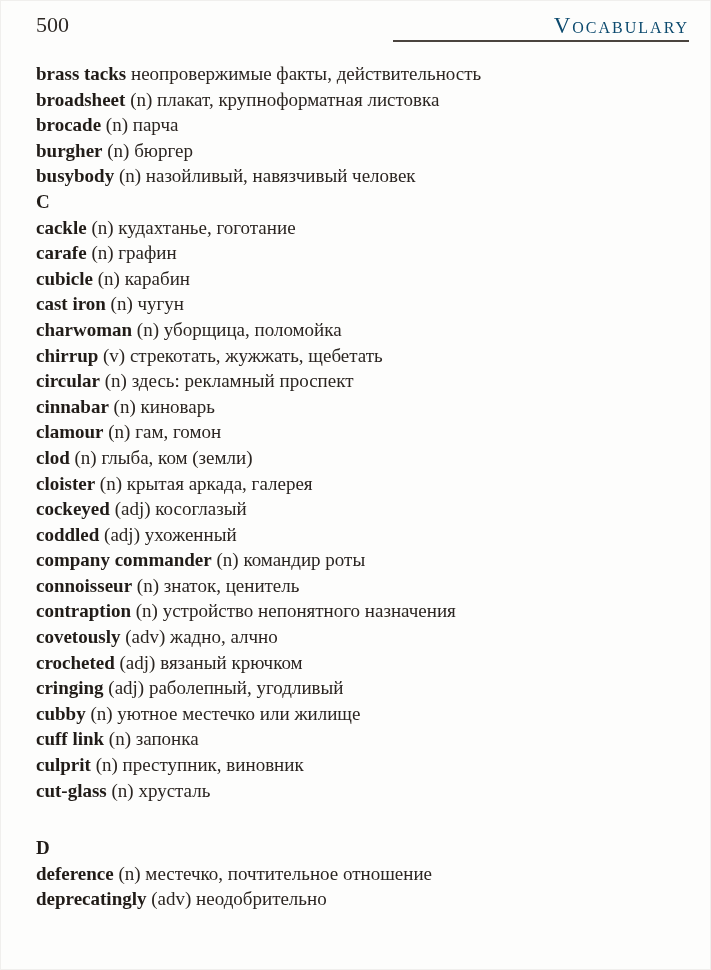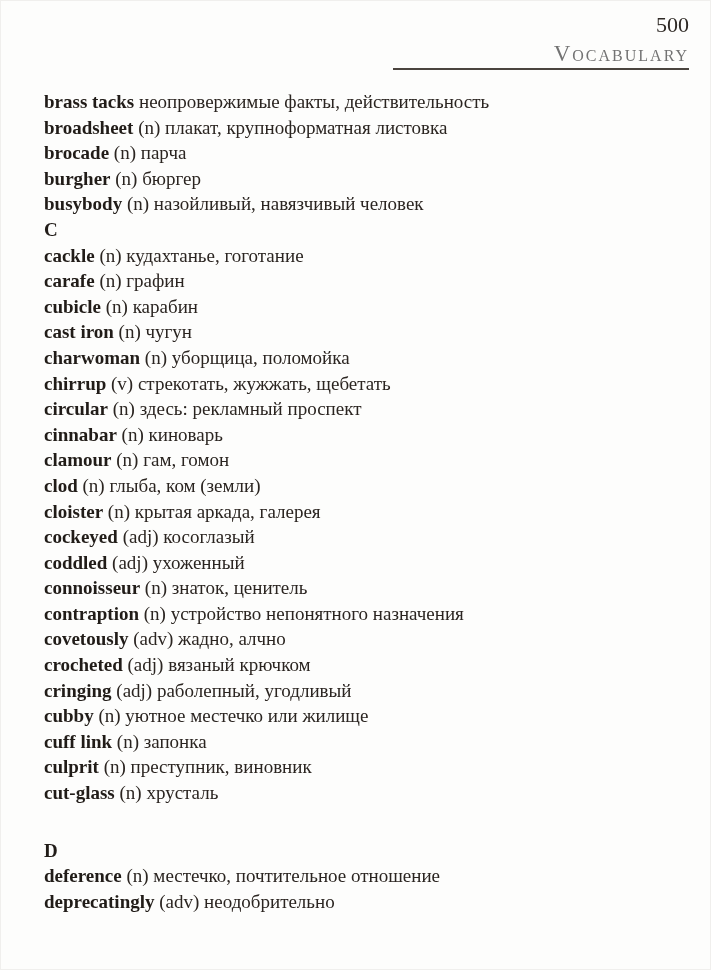--- a/index.html
+++ b/index.html
@@ -16,50 +16,48 @@
     padding: 14px 22px 0 36px;
     font-family: "Liberation Serif", "DejaVu Serif", serif;
     color: #2b2521;
     overflow: hidden;
     box-shadow: inset 0 0 0 1px #f0efed;
   }
   .page-header {
     display: flex;
     justify-content: space-between;
     align-items: flex-end;
-    flex-direction: column;
   }
   .page-number {
     font-size: 22px;
     color: #2e2925;
     line-height: 1;
     padding-bottom: 6px;
   }
   .running-head-wrap {
     width: 296px;
     text-align: right;
     border-bottom: 2px solid #4a443e;
     padding-bottom: 3px;
   }
   .running-head {
     font-variant: small-caps;
     font-size: 23px;
     letter-spacing: 2px;
-    color: #737373;
+    color: #0c4a6e;
     line-height: 1;
   }
   .entries {
     margin-top: 19px;
   }
   .entry {
     font-size: 19px;
     line-height: 25.6px;
     white-space: nowrap;
     color: #2b2521;
-    margin-left: 8px;
   }
   .entry .word {
     font-weight: bold;
     color: #211c18;
   }
   .entry.letter {
     font-weight: bold;
     color: #211c18;
   }
   .entry.gap-before {
@@ -90,20 +88,21 @@
       <div class="entry"><span class="word">cast iron</span><span> (n) чугун</span></div>
       <div class="entry"><span class="word">charwoman</span><span> (n) уборщица, поломойка</span></div>
       <div class="entry"><span class="word">chirrup</span><span> (v) стрекотать, жужжать, щебетать</span></div>
       <div class="entry"><span class="word">circular</span><span> (n) здесь: рекламный проспект</span></div>
       <div class="entry"><span class="word">cinnabar</span><span> (n) киноварь</span></div>
       <div class="entry"><span class="word">clamour</span><span> (n) гам, гомон</span></div>
       <div class="entry"><span class="word">clod</span><span> (n) глыба, ком (земли)</span></div>
       <div class="entry"><span class="word">cloister</span><span> (n) крытая аркада, галерея</span></div>
       <div class="entry"><span class="word">cockeyed</span><span> (adj) косоглазый</span></div>
       <div class="entry"><span class="word">coddled</span><span> (adj) ухоженный</span></div>
+      <div class="entry"><span class="word">company commander</span><span> (n) командир роты</span></div>
       <div class="entry"><span class="word">connoisseur</span><span> (n) знаток, ценитель</span></div>
       <div class="entry"><span class="word">contraption</span><span> (n) устройство непонятного назначения</span></div>
       <div class="entry"><span class="word">covetously</span><span> (adv) жадно, алчно</span></div>
       <div class="entry"><span class="word">crocheted</span><span> (adj) вязаный крючком</span></div>
       <div class="entry"><span class="word">cringing</span><span> (adj) раболепный, угодливый</span></div>
       <div class="entry"><span class="word">cubby</span><span> (n) уютное местечко или жилище</span></div>
       <div class="entry"><span class="word">cuff link</span><span> (n) запонка</span></div>
       <div class="entry"><span class="word">culprit</span><span> (n) преступник, виновник</span></div>
       <div class="entry"><span class="word">cut-glass</span><span> (n) хрусталь</span></div>
       <div class="entry letter gap-before">D</div>

